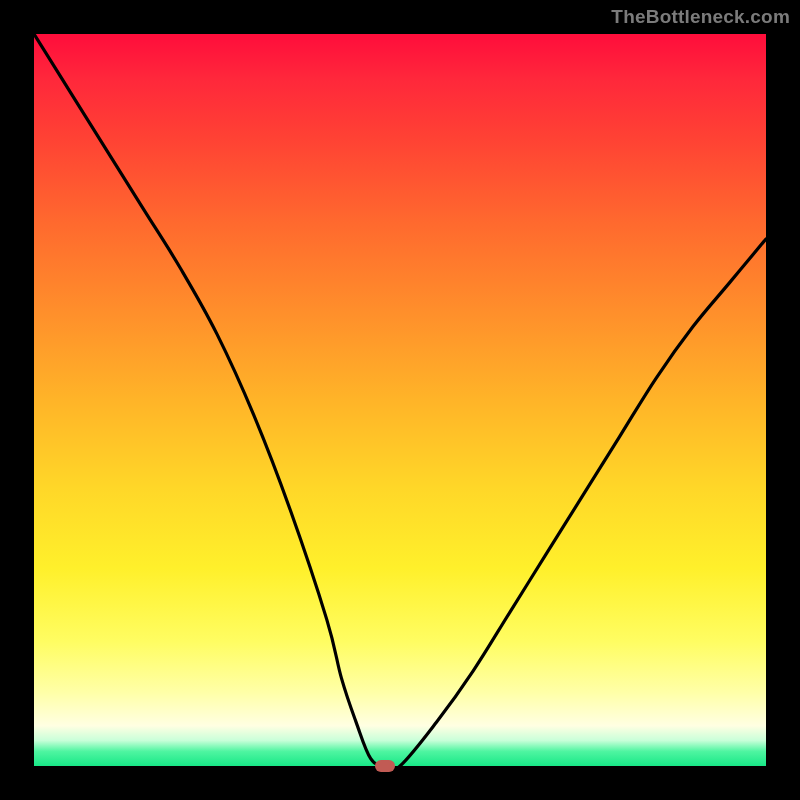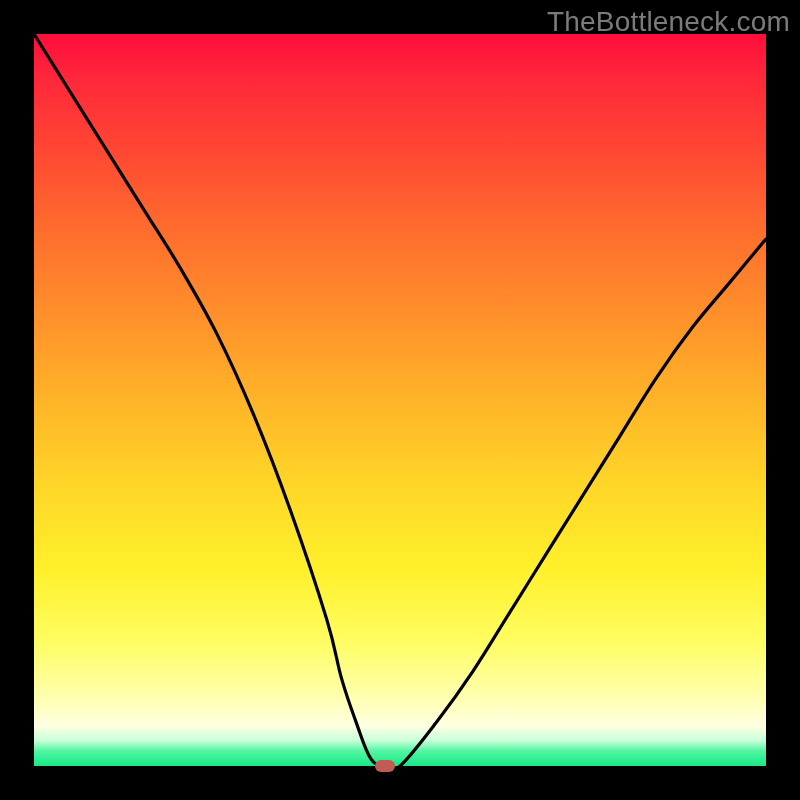--- a/index.html
+++ b/index.html
@@ -40,22 +40,22 @@
       #c9ffd9 96.5%,
       #4ff5a1 98%,
       #18e887 100%
     );
   }
   .watermark {
     position: absolute;
     top: 6px;
     right: 10px;
     color: #7b7b7b;
-    font-size: 28px;
-    font-weight: 400;
+    font-size: 19px;
+    font-weight: 700;
     letter-spacing: 0.2px;
   }
   .curve-svg {
     position: absolute;
     left: 34px;
     top: 34px;
     width: 732px;
     height: 732px;
     pointer-events: none;
   }

